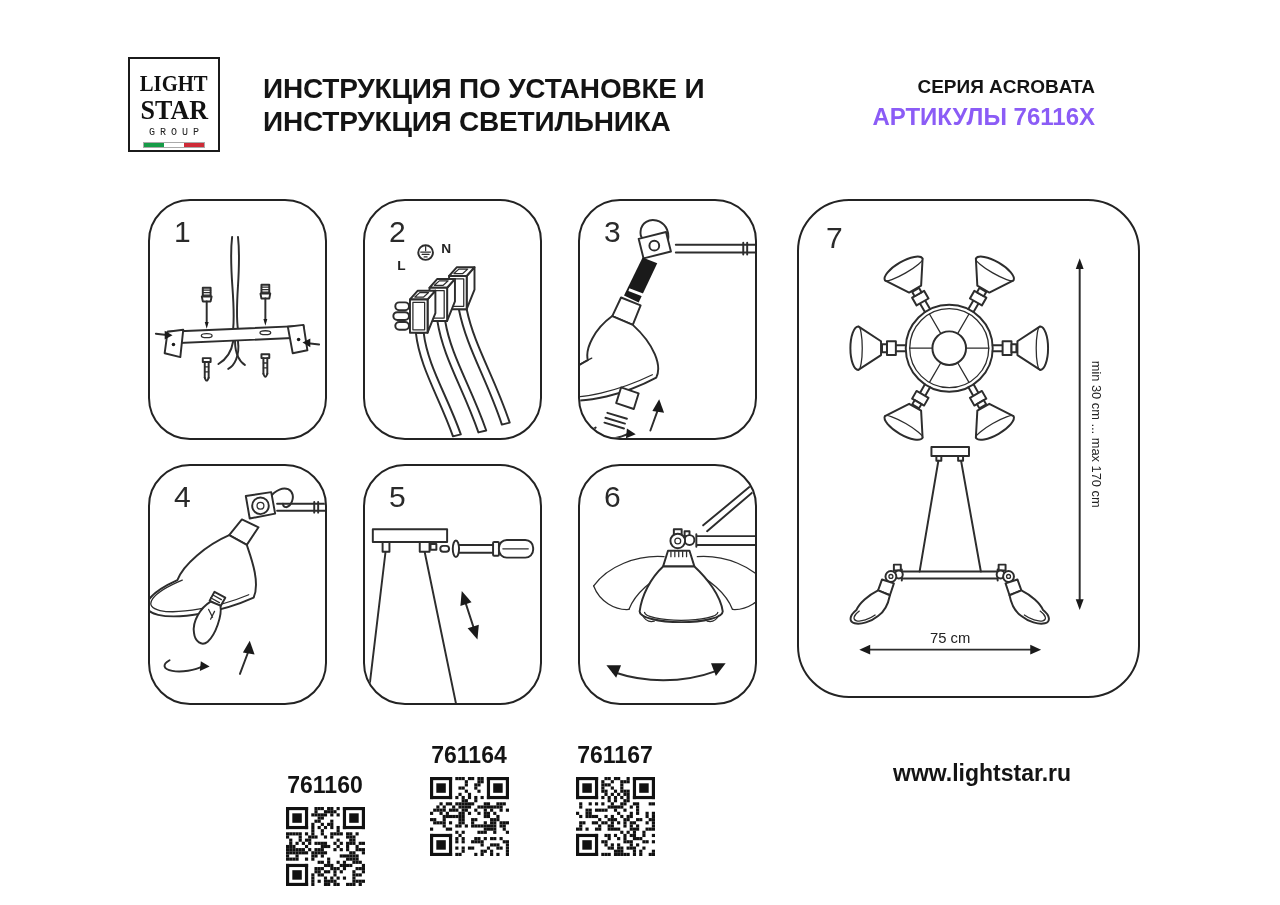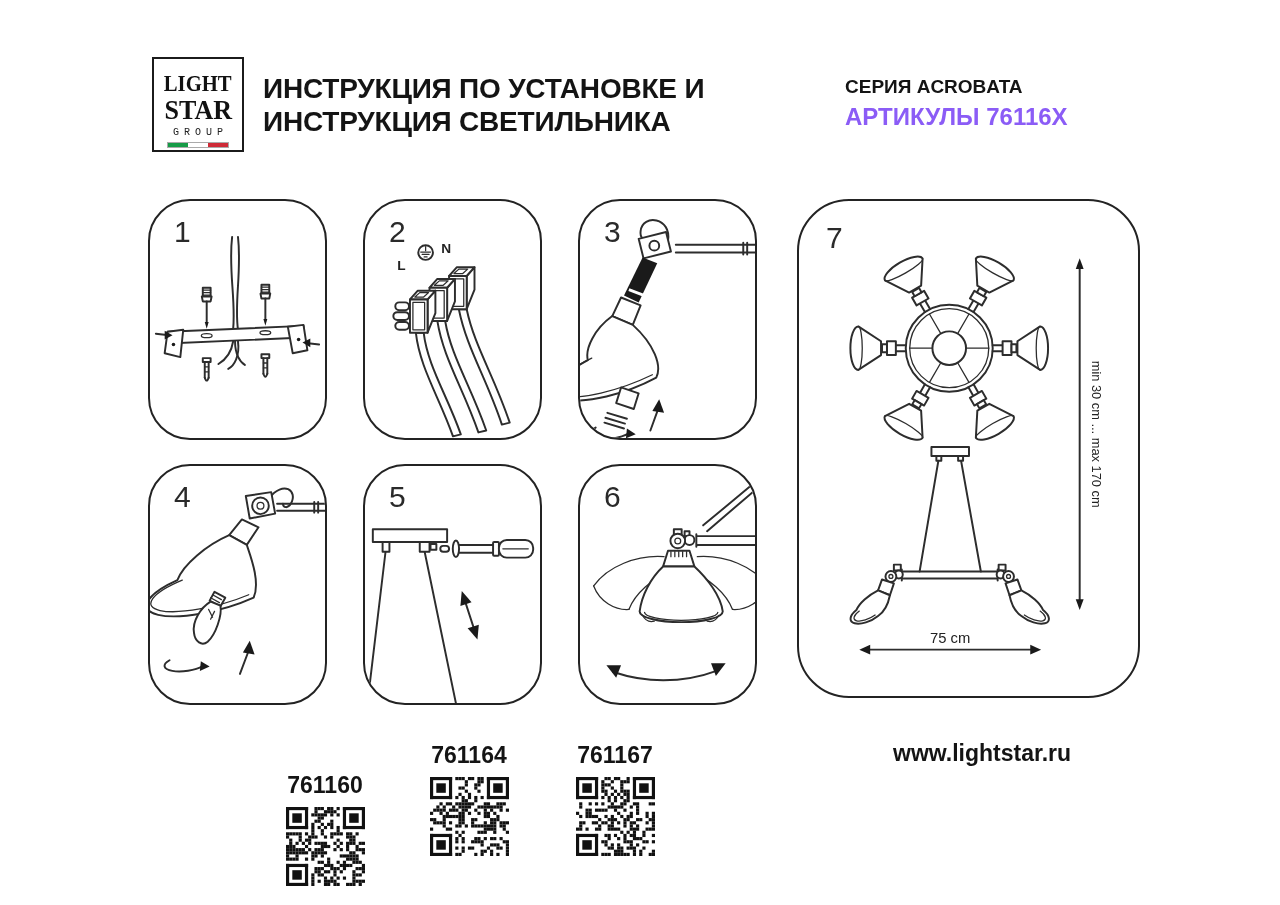--- a/index.html
+++ b/index.html
@@ -2,35 +2,35 @@
 <html><head>
 <meta charset="utf-8">
 <style>
   html,body{margin:0;padding:0;background:#e8e8e8;}
   .page{
     position:relative;width:1280px;height:905px;background:#ffffff;margin:0 auto;
     font-family:"Liberation Sans",sans-serif;color:#161616;overflow:hidden;
   }
   
   .logo-box{
-    position:absolute;left:152px;top:57px;width:92px;height:95px;
+    position:absolute;left:128px;top:57px;width:92px;height:95px;
     border:2px solid #1b1b1b;background:#fff;box-sizing:border-box;
     display:flex;flex-direction:column;align-items:center;justify-content:flex-start;
   }
   .logo-word{font-family:"Liberation Serif",serif;font-weight:bold;color:#111;line-height:1;}
   .logo-light{font-size:23px;margin-top:13px;transform:scaleX(.9);letter-spacing:0px;}
   .logo-star{font-size:28px;margin-top:1px;transform:scaleX(.93);}
   .logo-group{font-size:10px;letter-spacing:5px;margin-top:3px;margin-left:5px;color:#222;font-family:Liberation Mono, monospace;}
   .logo-flag{width:62px;height:6px;margin-top:4px;display:flex;border:1px solid #aaa;box-sizing:border-box;}
   .logo-flag span{flex:1;height:100%;}
   .title{
     position:absolute;left:263px;top:72px;font-size:28px;font-weight:bold;
     line-height:33px;color:#141414;letter-spacing:-0.2px;
   }
-  .series-block{position:absolute;left:845px;top:76px;width:250px;text-align:left;}
+  .series-block{position:absolute;left:845px;top:76px;width:250px;text-align:right;}
   .series-line{font-size:19px;font-weight:bold;color:#141414;}
   .articles-line{font-size:24px;font-weight:bold;margin-top:5px;color:#8b5cf6;}
   
   .panel{
     position:absolute;border:2px solid #232323;border-radius:42px;background:#fff;
     box-sizing:border-box;overflow:hidden;
   }
   .panel svg.art{position:absolute;left:0;top:0;width:100%;height:100%;}
   .p1{left:148px;top:199px;width:179px;height:241px;}
   .p2{left:363px;top:199px;width:179px;height:241px;}
@@ -50,21 +50,21 @@
   .thin{stroke-width:1.3;}
   .svg-label{font-family:"Liberation Sans",sans-serif;fill:#222;stroke:none;}
   
   .article-col{position:absolute;width:84px;text-align:center;}
   .ac1{left:283px;top:772px;}
   .ac2{left:427px;top:742px;}
   .ac3{left:573px;top:742px;text-align:center;}
   .article-code{font-size:23px;font-weight:bold;color:#141414;}
   .qr{width:79px;height:79px;margin:8px auto 0 auto;}
   .qr svg{width:100%;height:100%;display:block;}
-  .website{position:absolute;left:893px;top:740px;font-size:23px;font-weight:bold;color:#141414;}
+  .website{position:absolute;left:893px;top:760px;font-size:23px;font-weight:bold;color:#141414;}
 </style>
 </head>
 <body>
 
 <div class="page">
 
   <div class="logo-box">
     <div class="logo-word logo-light">LIGHT</div>
     <div class="logo-word logo-star">STAR</div>
     <div class="logo-group">GROUP</div>

